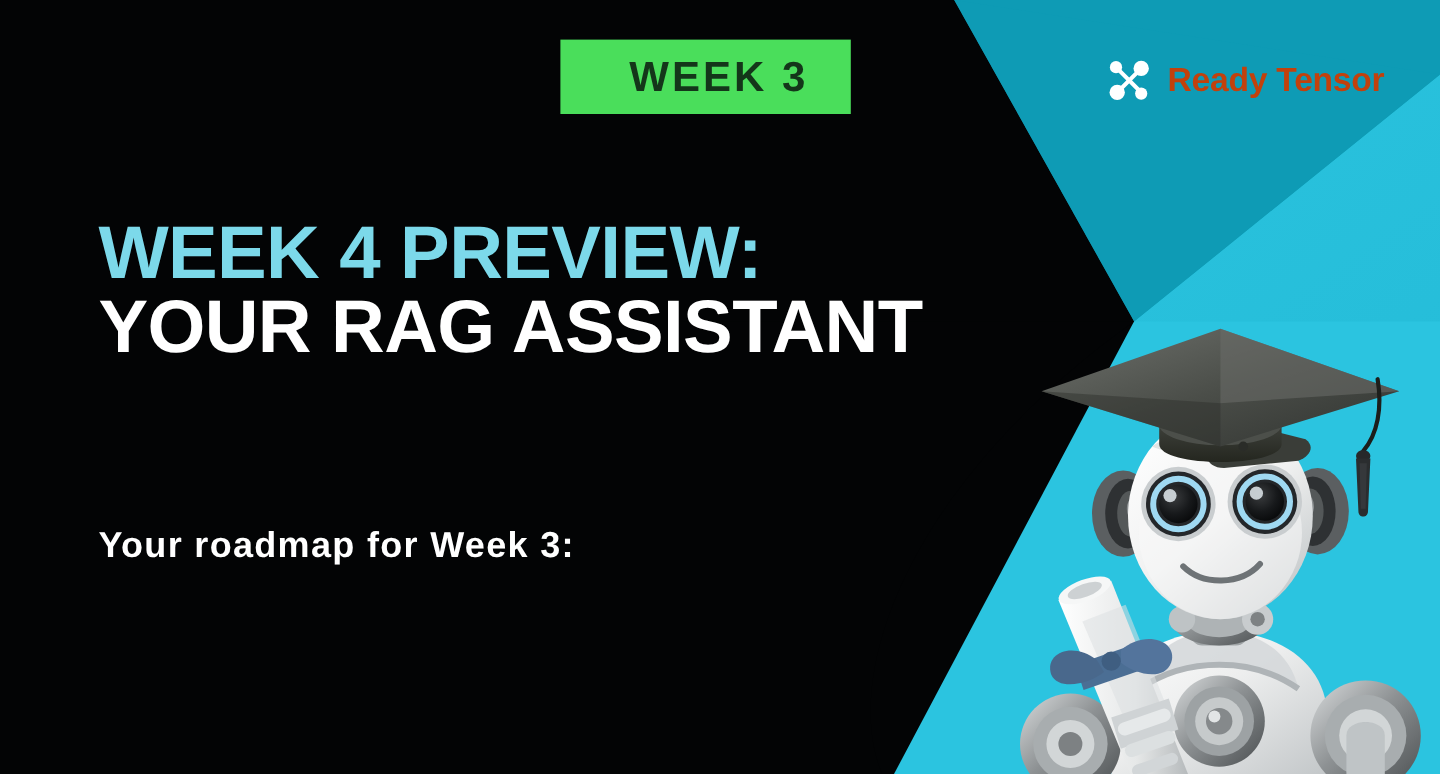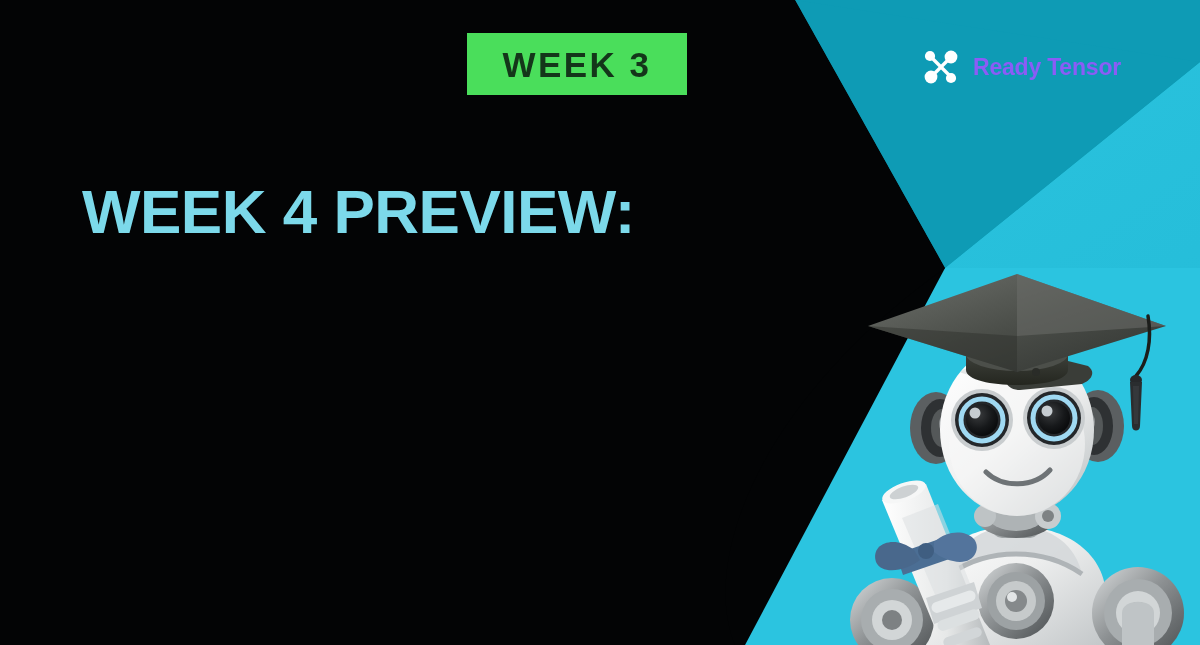--- a/index.html
+++ b/index.html
@@ -37,39 +37,40 @@
     width:1200px; height:645px;
   }
   
   .badge{
     position:absolute;
     left:467px; top:33px;
     width:220px; height:62px;
     display:flex; align-items:center; justify-content:center;
     background:#4ADE5B;
     letter-spacing:2.2px;
+    padding-left:22px;
   }
   .badge-text{
     font-size:35px;
     font-weight:bold;
     color:#14361A;
     line-height:1;
     letter-spacing:2.5px;
   }
   
   .logo{
     position:absolute;
     left:921px; top:47px;
     display:flex; align-items:center; gap:12px;
   }
   .logo-mark{width:40px;height:40px;display:block;}
   .logo-text{
-    font-size:23px;
+    font-size:28px;
     font-weight:bold;
-    color:#8b5cf6;
+    color:#c2410c;
     letter-spacing:-0.2px;
     line-height:1;
     white-space:nowrap;
   }
   
   .headline{
     position:absolute;
     left:82px; top:181px;
     width:780px;
   }
@@ -154,23 +155,25 @@
       <circle cx="9" cy="9" r="5.1" fill="#FFFFFF"></circle>
       <circle cx="30" cy="10" r="6.4" fill="#FFFFFF"></circle>
       <circle cx="10" cy="30" r="6.4" fill="#FFFFFF"></circle>
       <circle cx="30" cy="31" r="5.1" fill="#FFFFFF"></circle>
     </svg>
     <span class="logo-text">Ready Tensor</span>
   </div>
 
   <div class="headline">
     <div class="h-line h-accent">WEEK 4 PREVIEW:</div>
+    <div class="h-line h-white">YOUR RAG ASSISTANT</div>
   </div>
 
   <div class="subtitle">
+    <div class="sub-line">Your roadmap for Week 3:</div>
   </div>
 
   <svg class="robot" viewBox="0 0 370 377">
     <defs>
       <linearGradient id="bodyG" x1="0" y1="0" x2="1" y2="1">
         <stop offset="0%" stop-color="#FFFFFF"></stop>
         <stop offset="45%" stop-color="#EDEEEE"></stop>
         <stop offset="100%" stop-color="#C3C7C9"></stop>
       </linearGradient>
       <linearGradient id="headG" x1="0.15" y1="0" x2="0.9" y2="1">

